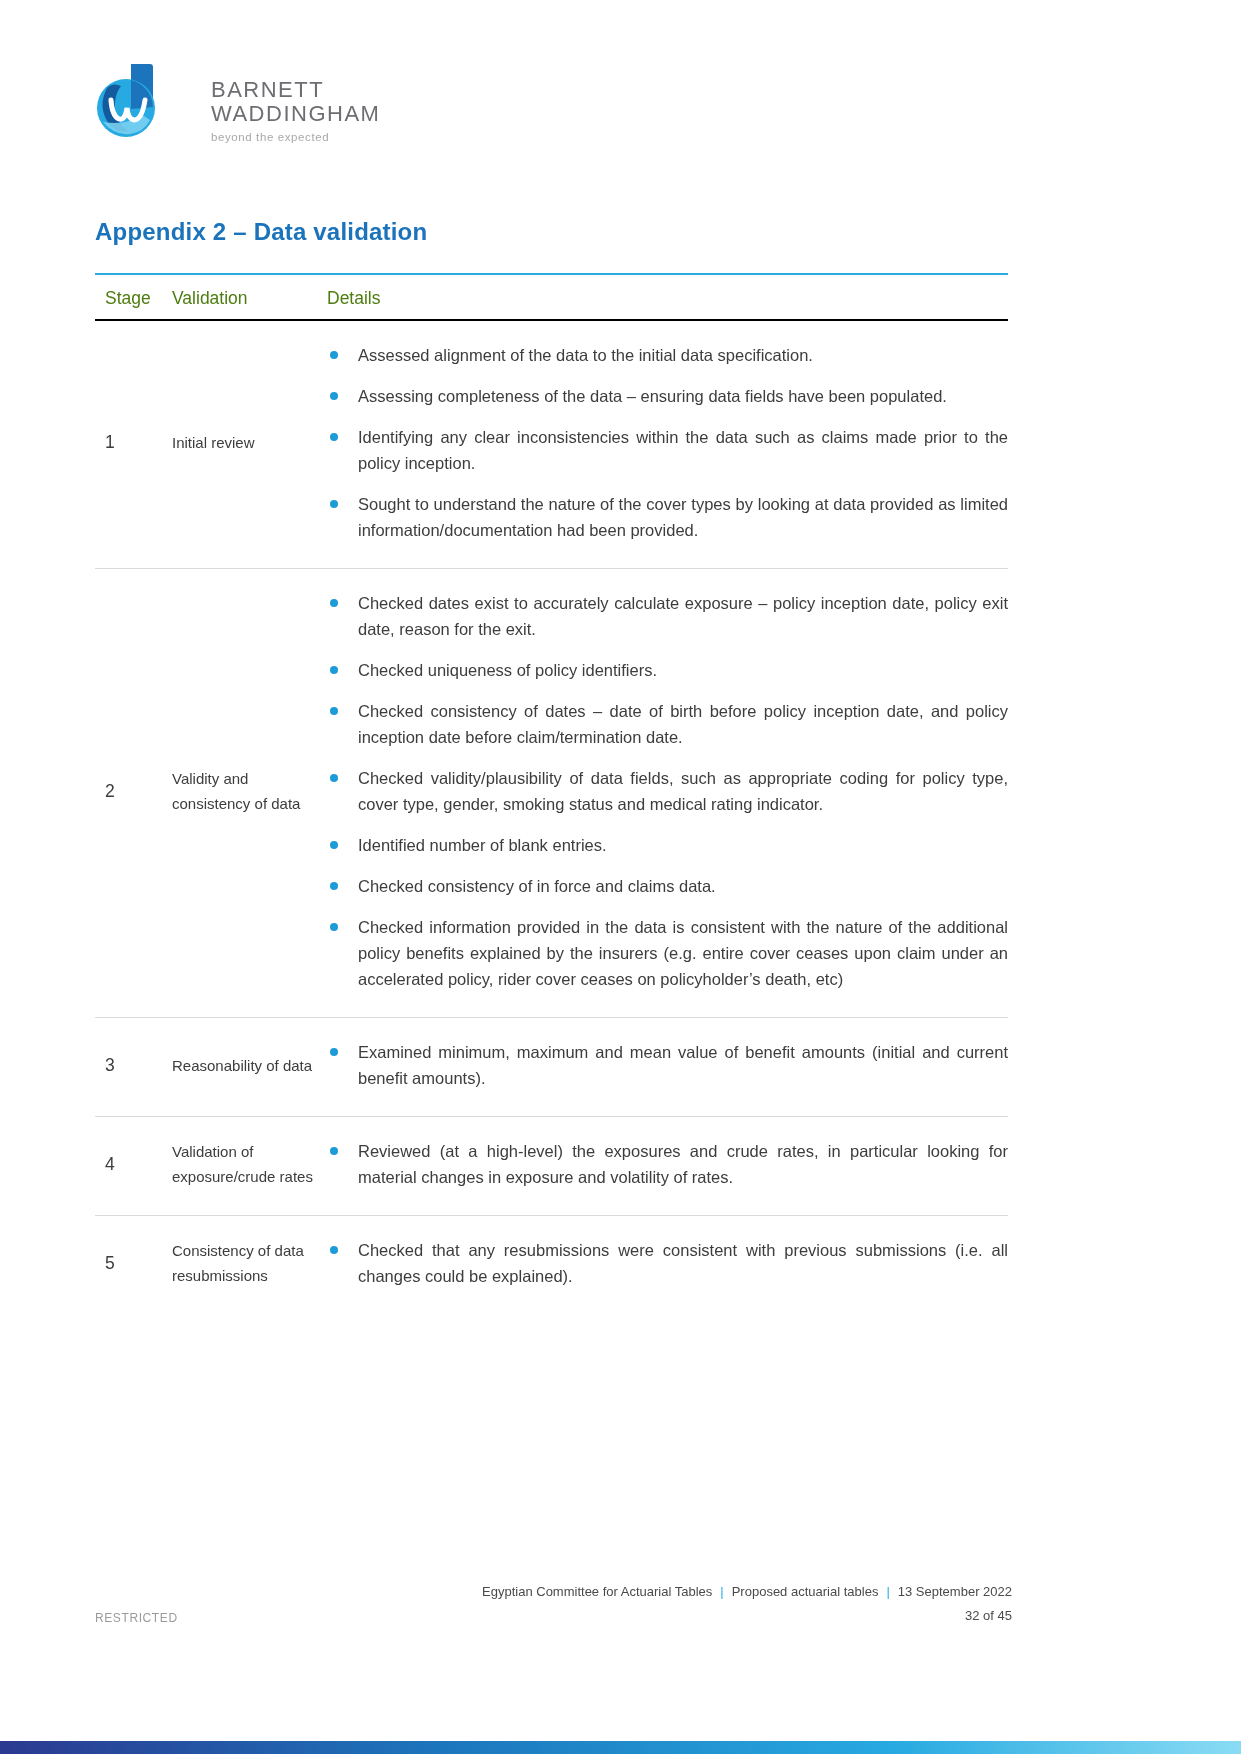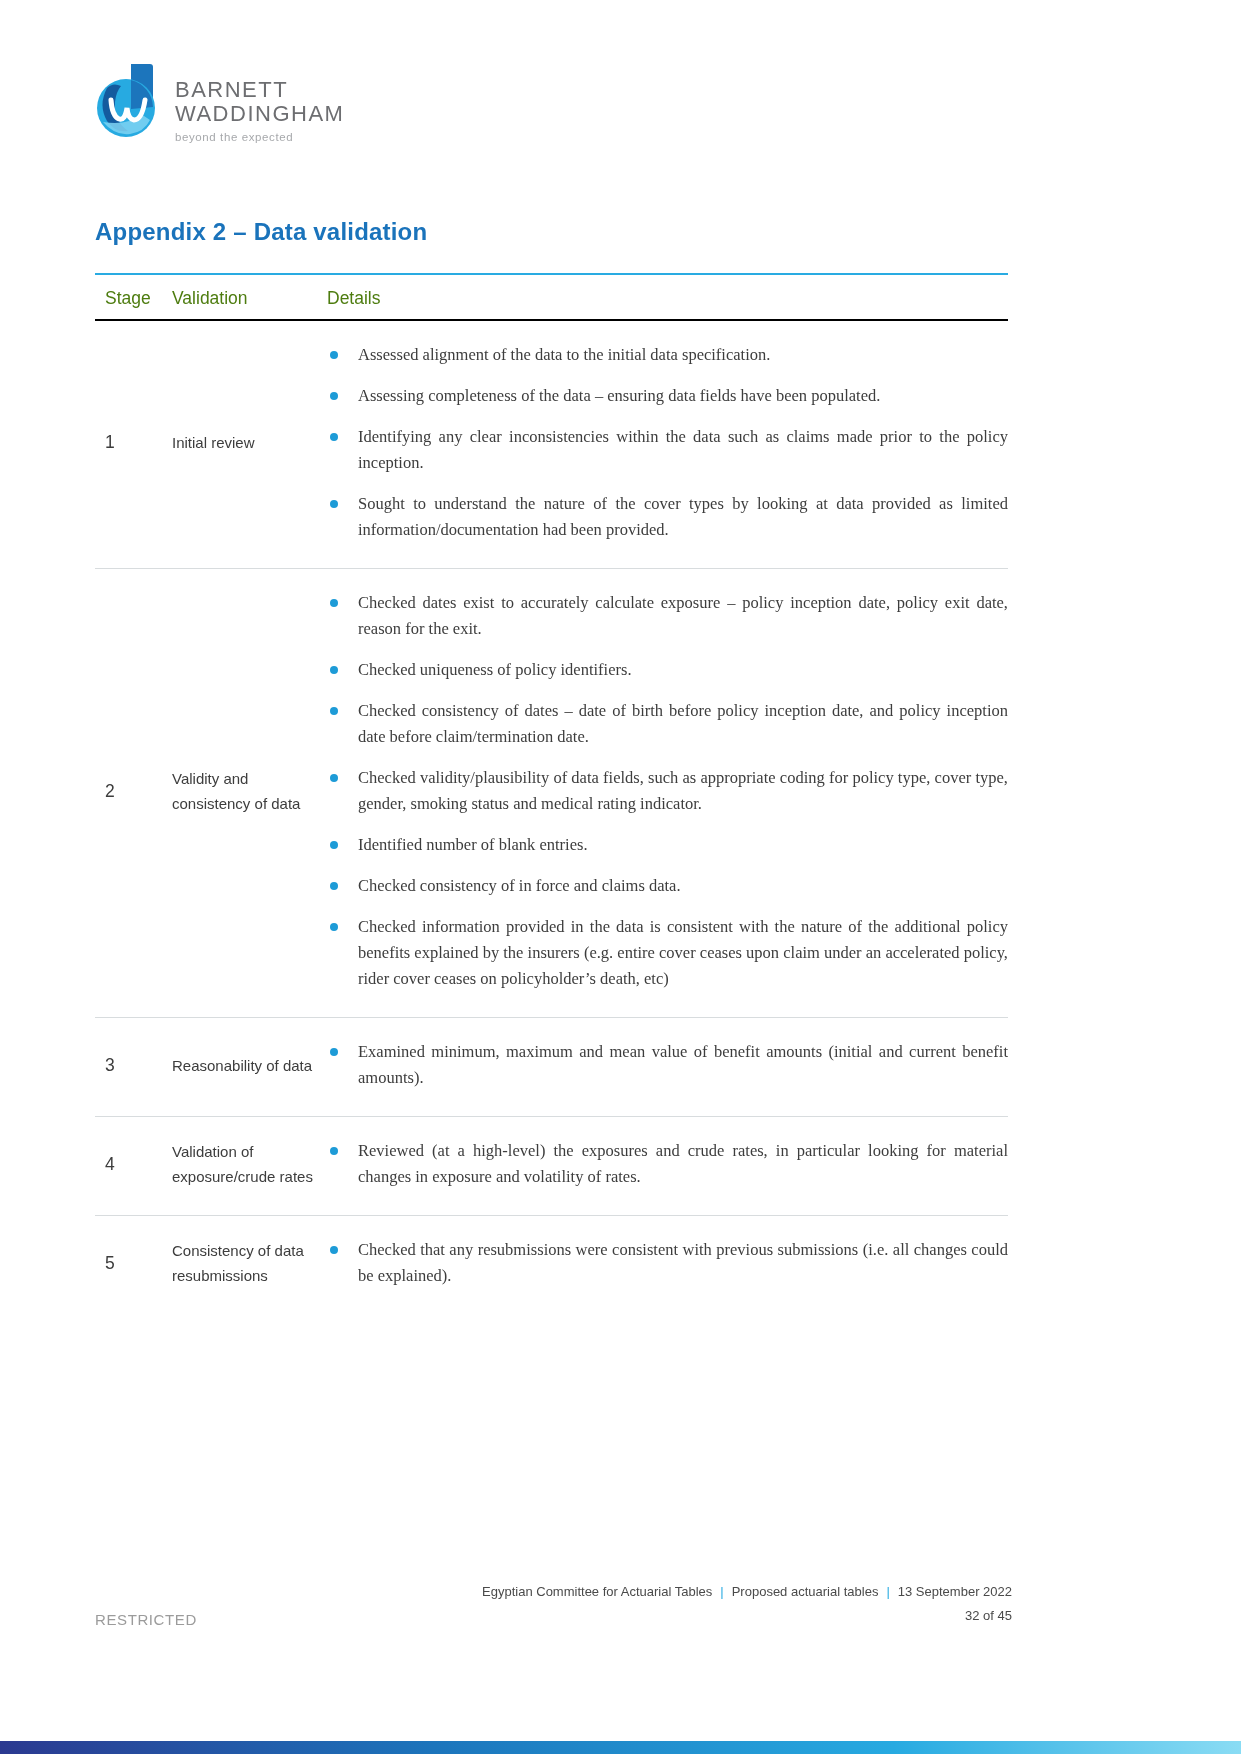--- a/index.html
+++ b/index.html
@@ -8,21 +8,21 @@
     position:relative;
     width:1241px; height:1754px;
     background:#ffffff;
     overflow:hidden;
     font-family:"Liberation Sans", sans-serif;
     color:#3d3d3d;
   }
 
   
   .logo { position:absolute; top:62px; left:95px; display:flex; align-items:flex-start; gap:14px; }
-  .logo-text { padding-top:16px; }
+  .logo-text { padding-top:16px;margin-left:36px; }
   .logo-name { font-size:22px; letter-spacing:1.5px; color:#6d6e71; line-height:24px; font-weight:400; }
   .logo-tagline { margin-top:5px; font-size:11.5px; color:#a7a9ac; letter-spacing:0.6px; }
 
   
   .content { position:absolute; top:218px; left:95px; width:913px; }
   h1.title { font-size:24px; font-weight:700; color:#1a73bb; letter-spacing:0.2px; }
   .title-rule { margin-top:27px; height:0; border-top:2px solid #29abe2; }
 
   
   .tbl-head {
@@ -33,21 +33,21 @@
   }
   .tbl-row {
     display:grid; grid-template-columns:67px 155px 1fr;
     align-items:center;
     padding:21px 0 25px 10px;
     border-bottom:1px solid #d8dcde;
   }
   .tbl-row:last-child { border-bottom:none; }
   .cell-stage { font-size:17.5px; align-self:center; }
   .cell-validation { font-size:15px; line-height:25px; align-self:center; padding-right:14px; }
-  .cell-details { display:flex; flex-direction:column; gap:15px;font-family:Liberation Serif, serif; }
+  .cell-details { display:flex; flex-direction:column; gap:15px; }
   .bullet-item { display:flex; align-items:flex-start; }
   .dot {
     flex:0 0 31px; height:26px; position:relative;
   }
   .dot::after {
     content:""; position:absolute; left:3px; top:9px;
     width:8px; height:8px; border-radius:50%;
     background:#1d9bd7;
   }
   .bt {
@@ -57,21 +57,21 @@
 
   
   .footer-meta {
     position:absolute; top:1584px; left:95px; width:917px;
     text-align:right; font-size:13px; color:#4a4a4a;
   }
   .footer-meta .pipe { color:#29abe2; padding:0 8px; }
   .footer-page { margin-top:9px; }
   .restricted {
     position:absolute; top:1611px; left:95px;
-    font-size:15px; color:#9b9b9b; letter-spacing:0.6px;
+    font-size:12px; color:#9b9b9b; letter-spacing:0.6px;
   }
   .bottom-bar {
     position:absolute; left:0; bottom:0; width:100%; height:13px;
     background:linear-gradient(90deg,#2b3990 0%,#1c75bc 35%,#27aae1 72%,#8adcf4 100%);
   }
 </style>
 </head>
 <body>
 
 <div class="page">

